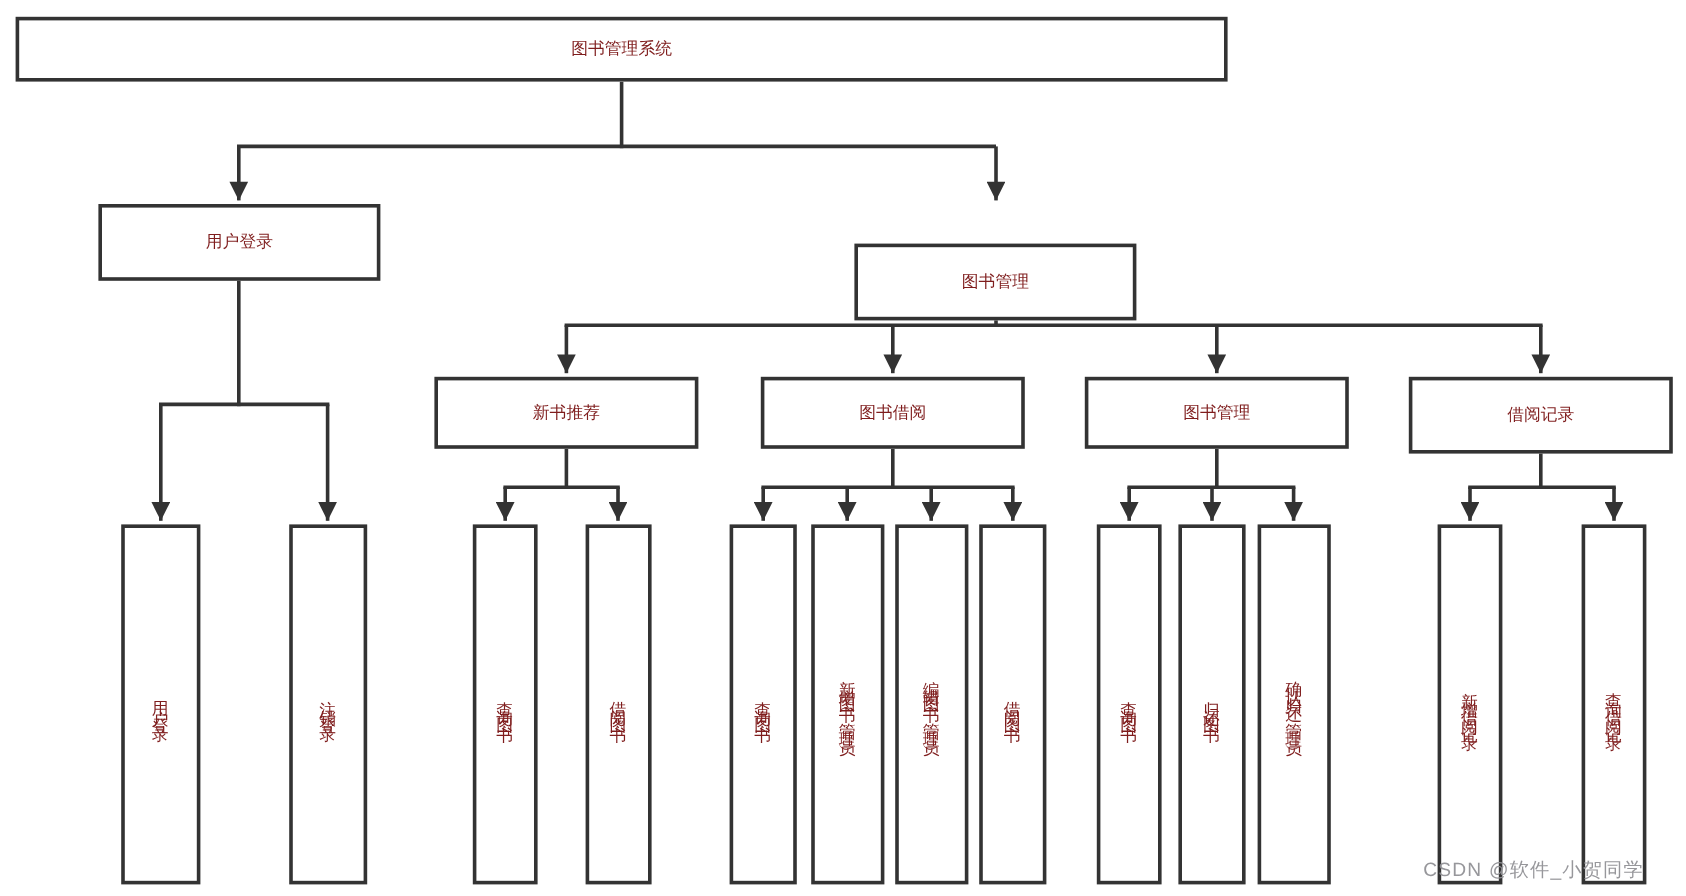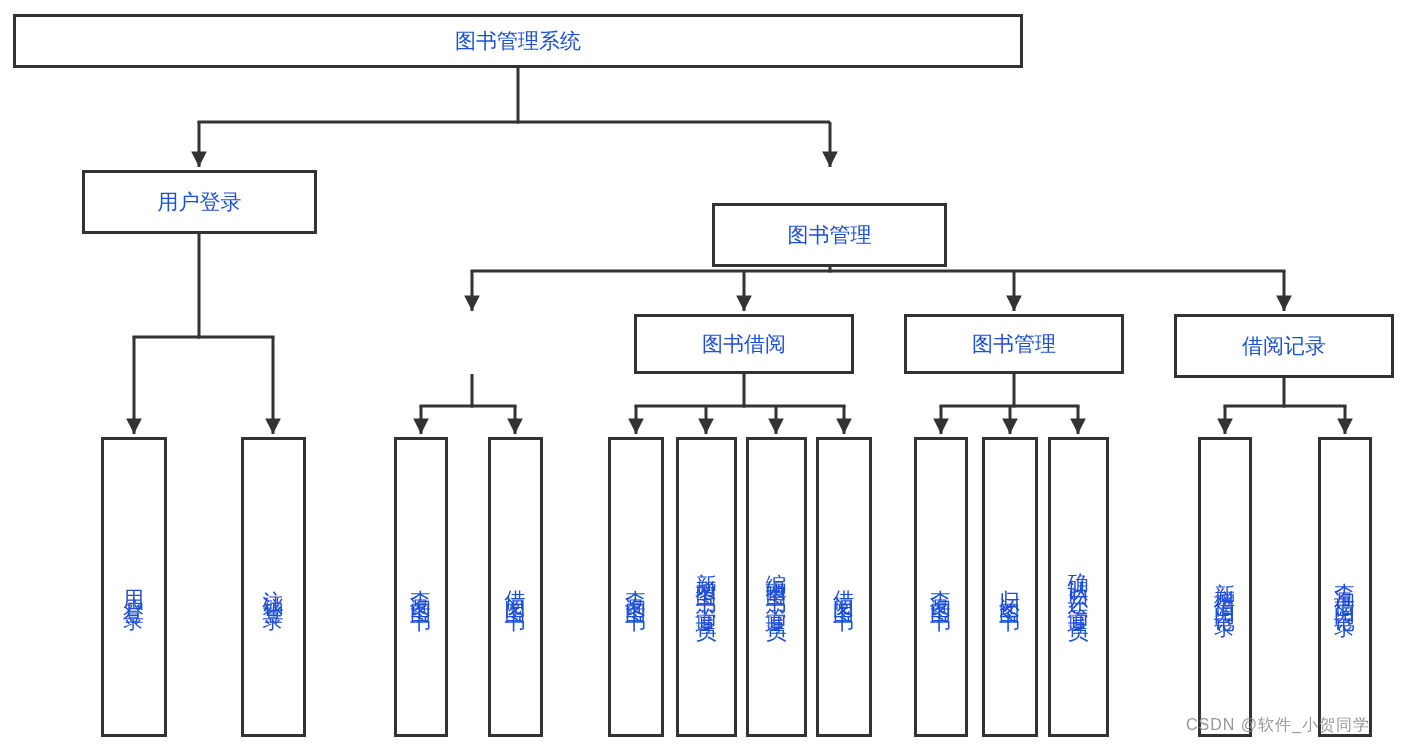--- a/index.html
+++ b/index.html
@@ -8,21 +8,21 @@
     overflow:hidden; font-family:"Liberation Sans", sans-serif;
   }
   .wires { position:absolute; left:0; top:0; z-index:1; }
   .wires line { stroke:#333333; stroke-width:3; }
   .node {
     position:absolute; box-sizing:border-box; background:#ffffff;
     border:3px solid #333333; display:flex; align-items:center;
     justify-content:center; z-index:2;
   }
   .node-label {
-    font-size:21px; color:#1d4ed8; white-space:nowrap; line-height:1.1;
+    font-size:14px; color:#7f1d1d; white-space:nowrap; line-height:1.1;
   }
   .node-v .node-label {
     writing-mode:vertical-rl; text-orientation:mixed;
     letter-spacing:7px; line-height:1;
   }
   .watermark {
     position:absolute; z-index:5; left:1186px; top:715px;
     font-size:16px; color:rgba(145,145,150,0.95); letter-spacing:1px;
     white-space:nowrap;
   }
@@ -84,20 +84,23 @@
     <span class="node-label">图书管理系统</span>
   </div>
 
   <div class="node" style="left:82px; top:170px; width:235px; height:64px;">
     <span class="node-label">用户登录</span>
   </div>
   <div class="node" style="left:712px; top:170px; width:235px; height:64px;margin-top:33px;">
     <span class="node-label">图书管理</span>
   </div>
 
+  <div class="node" style="left:362px; top:314px; width:220px; height:60px;">
+    <span class="node-label">新书推荐</span>
+  </div>
   <div class="node" style="left:634px; top:314px; width:220px; height:60px;">
     <span class="node-label">图书借阅</span>
   </div>
   <div class="node" style="left:904px; top:314px; width:220px; height:60px;">
     <span class="node-label">图书管理</span>
   </div>
   <div class="node" style="left:1174px; top:314px; width:220px; height:64px;">
     <span class="node-label">借阅记录</span>
   </div>
 

